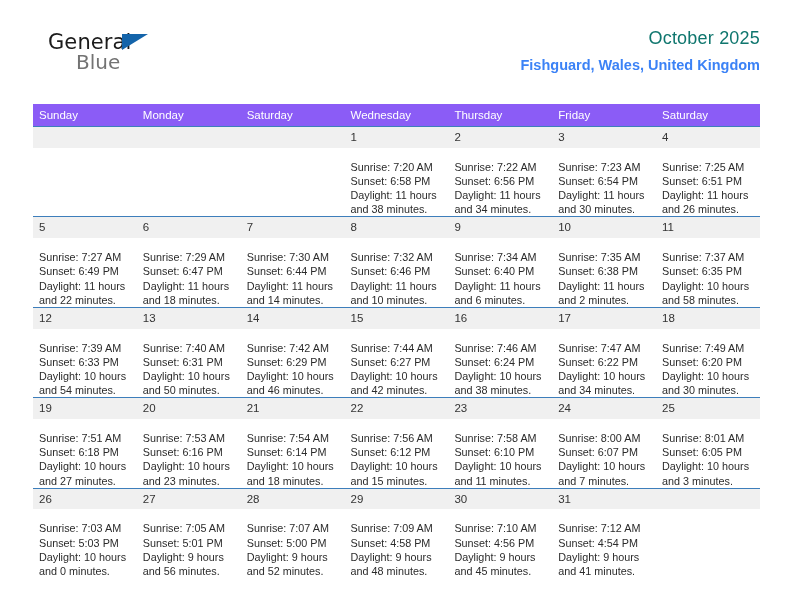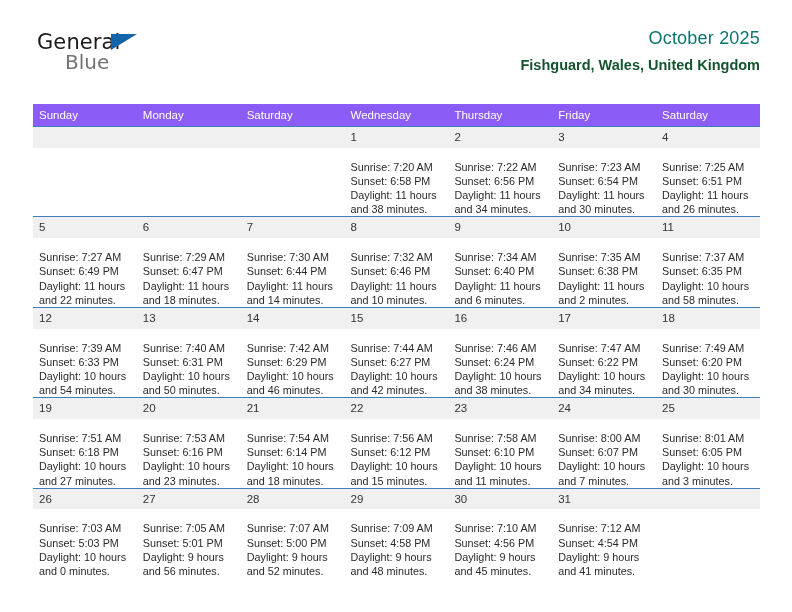--- a/index.html
+++ b/index.html
@@ -24,21 +24,21 @@
   
   .header {
     position: absolute;
     left: 33px;
     top: 28px;
     width: 727px;
     height: 70px;
   }
   .logo {
     position: absolute;
-    left: 4px;
+    left: 15px;
     top: 4px;
     width: 180px;
     height: 56px;
   }
   .logo-general {
     position: absolute;
     left: 0;
     top: 0;
     font-size: 21px;
     letter-spacing: 0.1px;
@@ -79,21 +79,21 @@
     color: #0f766e;
     line-height: 1.15;
     letter-spacing: 0.2px;
     white-space: nowrap;
     text-align: right;
   }
   .cal-subtitle {
     margin-top: 8px;
     font-size: 14.5px;
     font-weight: 700;
-    color: #14532d;
+    color: #3b82f6;
     line-height: 1.15;
     white-space: nowrap;
   }
 
   
   .calendar {
     position: absolute;
     left: 33px;
     top: 104px;
     width: 727px;

